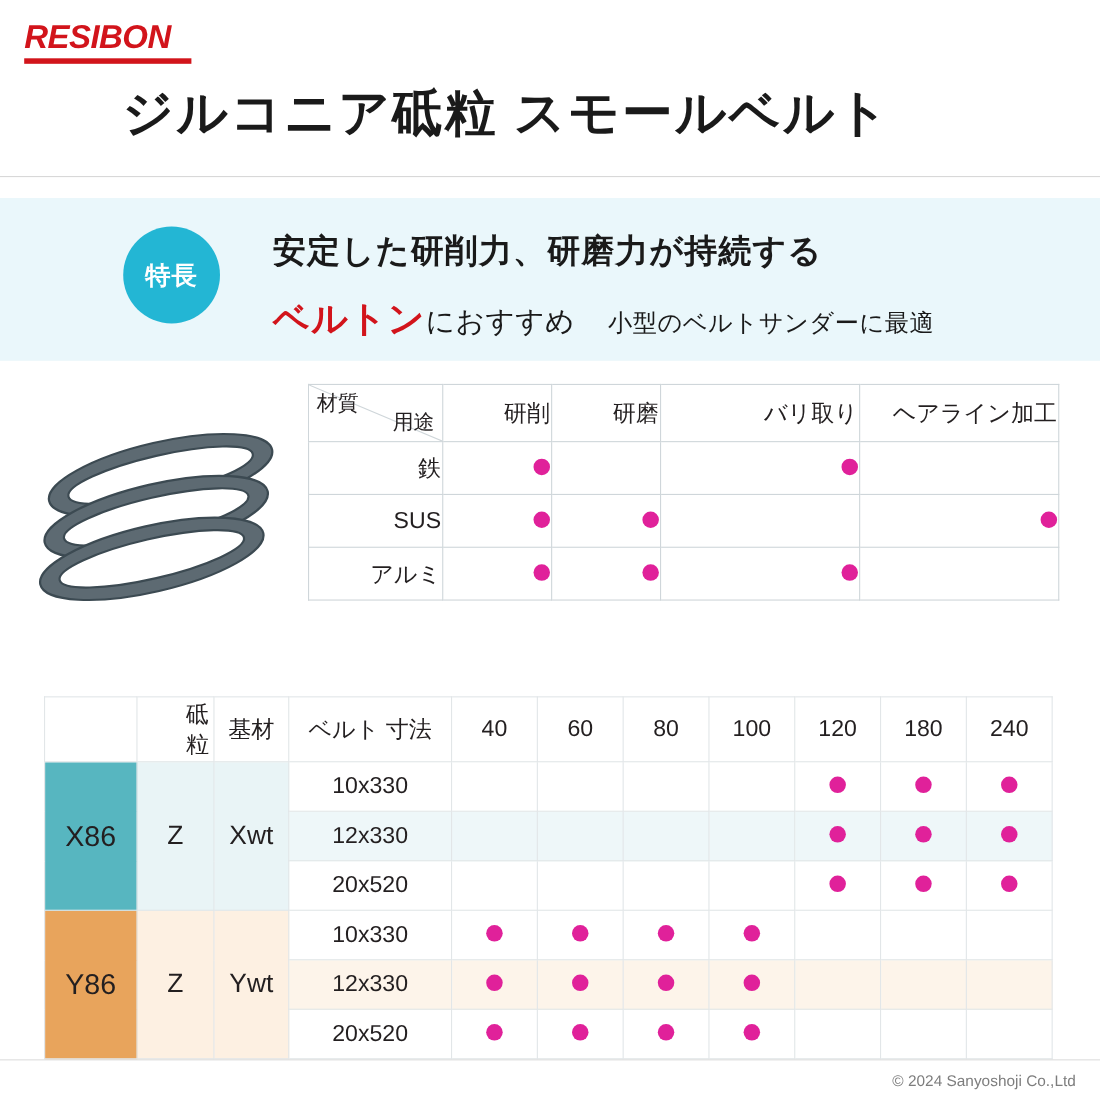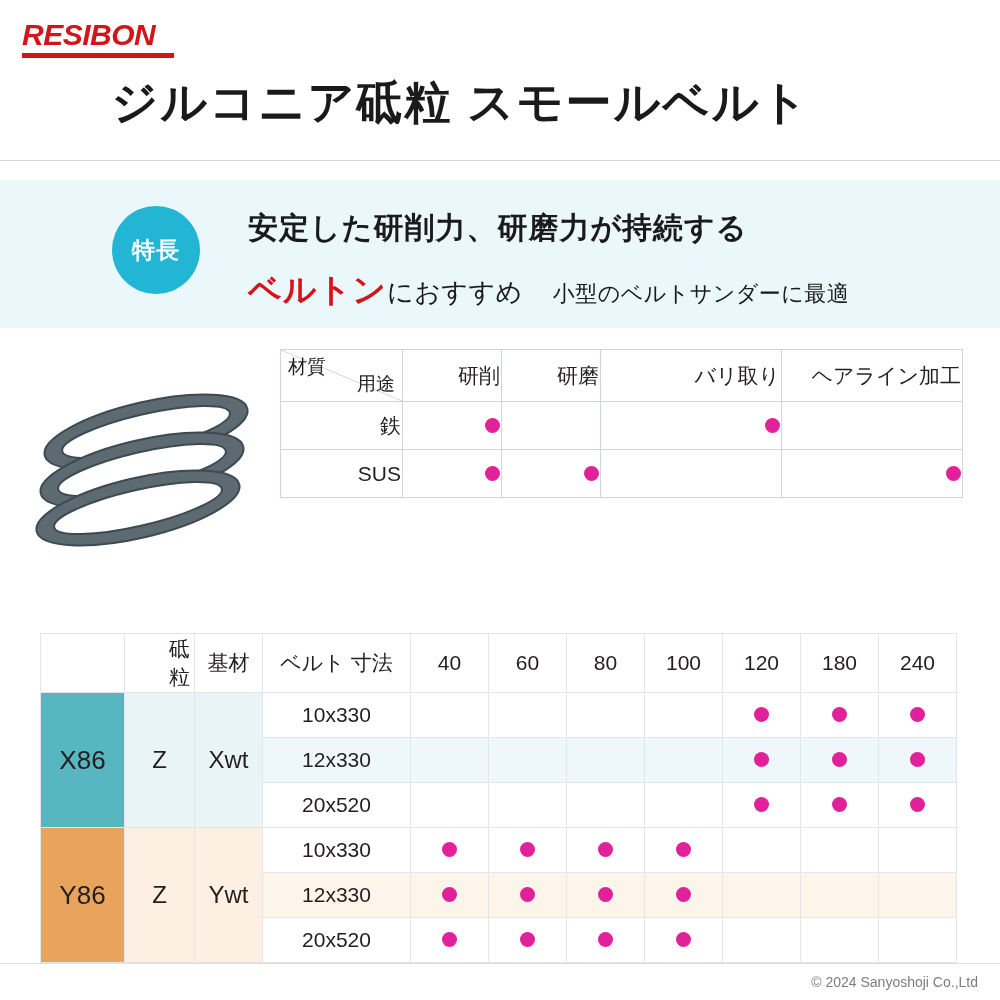--- a/index.html
+++ b/index.html
@@ -275,20 +275,27 @@
       <td class="cell"><span class="dot"></span></td>
       <td class="cell"></td>
     </tr>
     <tr>
       <td class="rowhead">SUS</td>
       <td class="cell"><span class="dot"></span></td>
       <td class="cell"><span class="dot"></span></td>
       <td class="cell"></td>
       <td class="cell"><span class="dot"></span></td>
     </tr>
+    <tr>
+      <td class="rowhead">アルミ</td>
+      <td class="cell"><span class="dot"></span></td>
+      <td class="cell"><span class="dot"></span></td>
+      <td class="cell"><span class="dot"></span></td>
+      <td class="cell"></td>
+    </tr>
   </tbody>
 </table>
 
 <table class="spec-table">
   <thead>
     <tr>
       <th class="th-code"></th>
       <th class="th-grain">砥粒</th>
       <th class="th-base">基材</th>
       <th class="th-size">ベルト 寸法</th>

